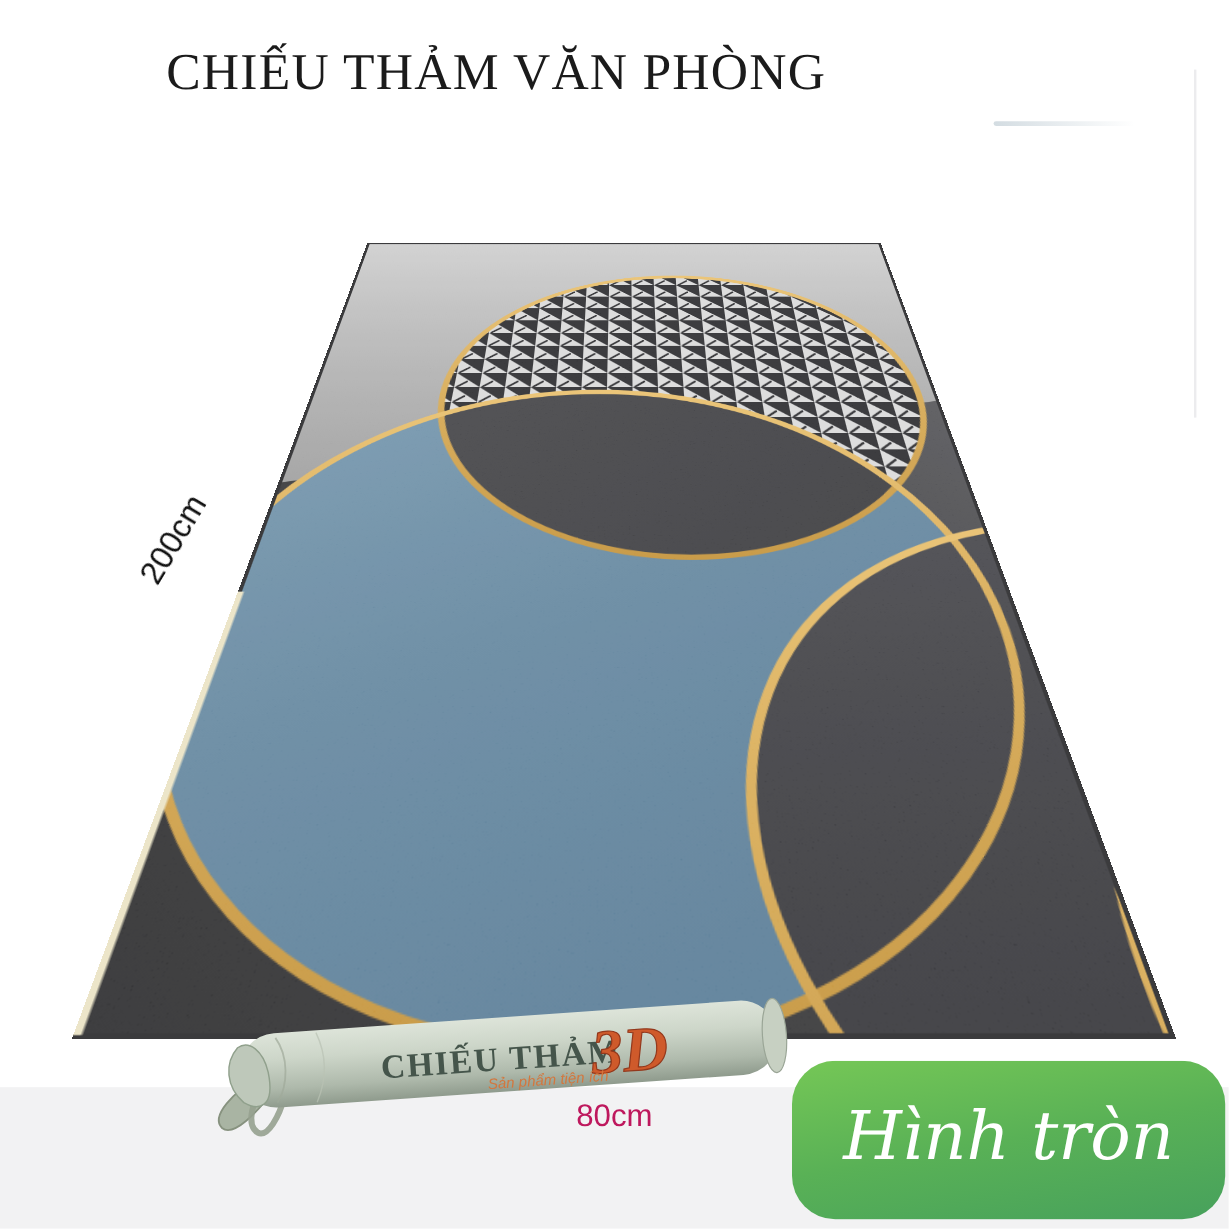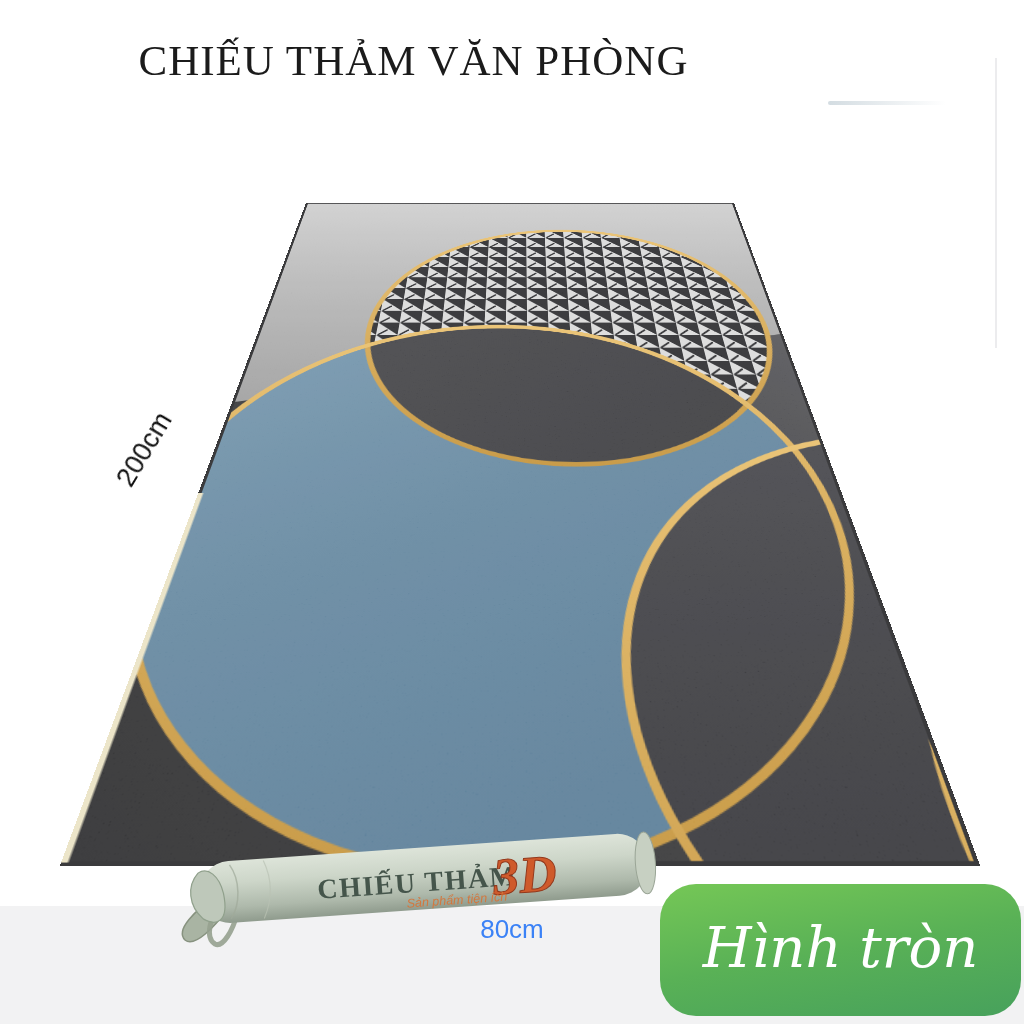--- a/index.html
+++ b/index.html
@@ -31,21 +31,21 @@
     transform-origin:50% 50%;z-index:3;
   }
   .rug-svg{width:100%;height:100%;display:block;}
   .length-label{
     position:absolute;left:104px;top:434px;
     transform:rotate(-59deg);transform-origin:50% 50%;
     font-size:27px;color:#111;z-index:4;
   }
   .width-label{
     position:absolute;left:412px;top:914px;width:200px;text-align:center;
-    font-size:26px;color:#3b82f6;z-index:6;
+    font-size:26px;color:#be185d;z-index:6;
   }
   .tube-svg{position:absolute;left:165px;top:818px;z-index:5;}
   .variant-btn{
     position:absolute;left:660px;top:884px;width:361px;height:132px;
     border:none;border-radius:36px;z-index:6;cursor:pointer;
     background:linear-gradient(170deg,#75c756 0%,#59b156 50%,#47a15c 100%);
     color:#ffffff;display:flex;align-items:center;justify-content:center;
     font-family:"DejaVu Serif", serif;font-style:italic;font-size:56px;
     padding-bottom:6px;
   }

